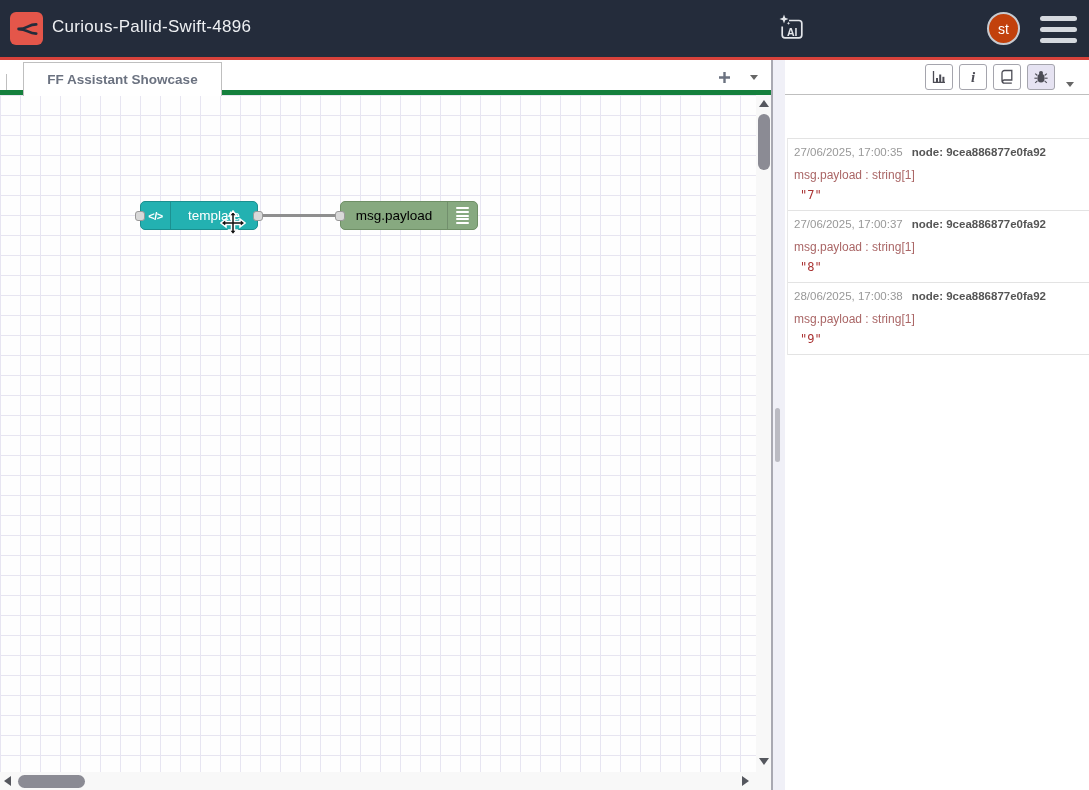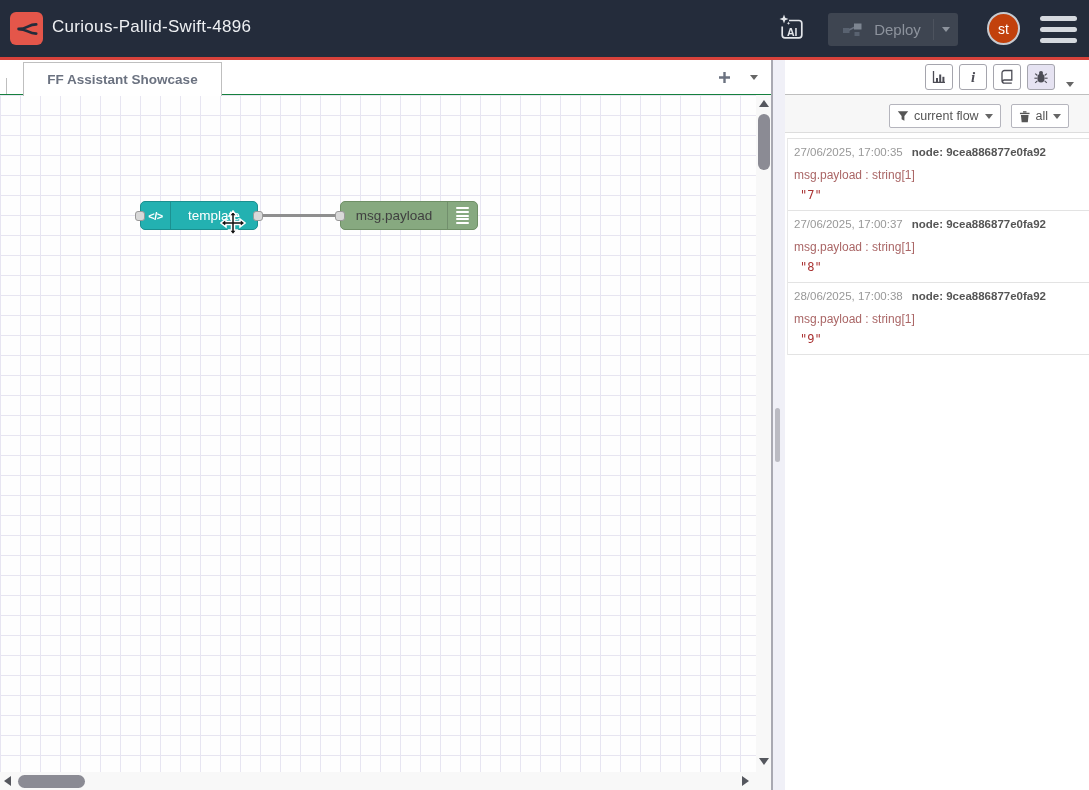--- a/index.html
+++ b/index.html
@@ -34,21 +34,21 @@
   .caret-down.light { border-top-color:#8d939d; }
   .tri { width:0; height:0; position:absolute; }
   .tri-up    { border-left:5px solid transparent; border-right:5px solid transparent; border-bottom:7px solid #55575e; }
   .tri-down  { border-left:5px solid transparent; border-right:5px solid transparent; border-top:7px solid #55575e; }
   .tri-left  { border-top:5px solid transparent; border-bottom:5px solid transparent; border-right:7px solid #55575e; }
   .tri-right { border-top:5px solid transparent; border-bottom:5px solid transparent; border-left:7px solid #55575e; }
 
   
   .workspace { position:absolute; left:0; top:60px; width:771px; height:730px; background:#fff; }
   .tabbar { position:absolute; left:0; top:0; width:771px; height:35px; background:#fff;
-            border-bottom:1px solid #15803d; }
+            border-bottom:5px solid #15803d; }
   .tab-edge { position:absolute; left:6px; bottom:0; width:1px; height:16px; background:#bfbfbf; }
   .flow-tab { position:absolute; left:23px; top:2px; width:199px; height:34px; background:#fff;
               border:1px solid #bfbfbf; border-bottom:none; z-index:2;
               display:flex; align-items:center; justify-content:center;
               color:#6b7280; font-weight:bold; font-size:13.5px; cursor:pointer; }
   .tab-plus { position:absolute; left:712px; top:7px; width:24px; height:21px; cursor:pointer;
               display:flex; align-items:center; justify-content:center; }
   .tab-caret { position:absolute; left:745px; top:9px; width:18px; height:16px; cursor:pointer;
                display:flex; align-items:center; justify-content:center; }
 
@@ -60,21 +60,21 @@
   .wire { position:absolute; left:258px; top:119px; width:88px; height:3px; background:#8f8f8f; border-radius:2px; }
 
   .node { position:absolute; height:29px; border-radius:5px; display:flex; align-items:center; cursor:pointer; }
   .node-template { left:140px; top:106px; width:118px; background:#23b1b1; border:1px solid #1b8f8f; }
   .node-template .node-iconbox { width:30px; height:100%; border-right:1px solid rgba(0,0,0,.18);
         display:flex; align-items:center; justify-content:center;
         color:#fff; font-weight:bold; font-size:11px; letter-spacing:-.5px; }
   .node-template .node-label { flex:1; text-align:center; color:#fff; font-size:13.5px; }
 
   .node-debug { left:340px; top:106px; width:138px; background:#87a980; border:1px solid #6f8f66; }
-  .node-debug .node-label { flex:1; text-align:center; color:#404040; font-size:13.5px; }
+  .node-debug .node-label { flex:1; text-align:center; color:#000000; font-size:13.5px; }
   .node-debug .node-iconbox { width:30px; height:100%; border-left:1px solid rgba(0,0,0,.15);
         display:flex; flex-direction:column; align-items:center; justify-content:center; gap:1.6px; }
   .node-debug .iconbar { width:13px; height:2px; background:#fff; border-radius:1px; }
 
   .port { position:absolute; width:10px; height:10px; background:#d9d9d9;
           border:1px solid #999; border-radius:3px; top:9px; cursor:pointer; }
   .port-in  { left:-6px; }
   .port-out { right:-6px; }
 
   .debug-toggle { position:absolute; left:135px; top:2px; width:28px; height:24px;
@@ -144,33 +144,20 @@
 
   <div class="ai-btn">
     <svg width="32" height="32" viewBox="0 0 32 32">
       <path d="M13 7.5 H23 a2.8 2.8 0 0 1 2.8 2.8 V22 a2.8 2.8 0 0 1 -2.8 2.8 H9 a2.8 2.8 0 0 1 -2.8 -2.8 V13.5" fill="none" stroke="#e3e6ea" stroke-width="1.7"></path>
       <path d="M8 1.5 L9.2 4.8 L12.5 6 L9.2 7.2 L8 10.5 L6.8 7.2 L3.5 6 L6.8 4.8 Z" fill="#e3e6ea"></path>
       <path d="M12.5 8.5 L13 9.8 L14.3 10.3 L13 10.8 L12.5 12.1 L12 10.8 L10.7 10.3 L12 9.8 Z" fill="#e3e6ea"></path>
       <text x="16.2" y="22.5" text-anchor="middle" font-size="10.5" font-weight="bold" font-family="Liberation Sans, sans-serif" fill="#e3e6ea">AI</text>
     </svg>
   </div>
 
-  <div class="deploy-btn">
-    <svg class="deploy-icon" width="19" height="15" viewBox="0 0 19 15">
-      <path d="M5 8.5 L13 4.5" stroke="#6a7280" stroke-width="1.5"></path>
-      <rect x="0" y="6" width="6.5" height="5" fill="#596270"></rect>
-      <rect x="11" y="1.5" width="7.5" height="6" fill="#7d8591"></rect>
-      <rect x="11.5" y="10" width="5" height="4" fill="#596270"></rect>
-    </svg>
-    <span class="deploy-label">Deploy</span>
-    <span class="deploy-divider"></span>
-    <span class="deploy-caret">
-        <span class="caret-down light"></span>
-      </span>
-  </div>
 
   <div class="avatar">
     <span>st</span>
   </div>
 
   <div class="hamburger">
     <div class="bar b1"></div>
     <div class="bar b2"></div>
     <div class="bar b3"></div>
   </div>
@@ -270,38 +257,20 @@
             <path d="M3.4 10.9 L1.2 12.8"></path>
           <path d="M10.6 5.5 L12.8 3.6"></path>
             <path d="M10.8 8.2 H13.6"></path>
             <path d="M10.6 10.9 L12.8 12.8"></path>
         </g>
       </svg>
     </div>
     <div class="sb-caret"><span class="caret-down"></span></div>
   </div>
 
-  <div class="sb-toolbar">
-    <div class="tb-btn tb-filter">
-      <svg width="12" height="12" viewBox="0 0 12 12">
-        <path d="M0.8 1.2 H11.2 L7.4 6 V10.8 L4.6 9.2 V6 Z" fill="#555"></path>
-      </svg>
-      <span>current flow</span>
-      <span class="caret-down" style="margin-left:auto;"></span>
-    </div>
-    <div class="tb-btn tb-clear">
-      <svg width="12" height="13" viewBox="0 0 12 13">
-        <rect x="1" y="2.6" width="10" height="1.4" fill="#555"></rect>
-        <rect x="4.2" y="1" width="3.6" height="1.4" fill="#555"></rect>
-        <path d="M2 5 H10 L9.2 12.4 H2.8 Z" fill="#555"></path>
-      </svg>
-      <span>all</span>
-      <span class="caret-down" style="margin-left:auto;"></span>
-    </div>
-  </div>
 
   <div class="msg-list">
     <div class="msg">
       <div class="msg-meta">
         <span class="msg-time">27/06/2025, 17:00:35</span><span class="msg-node">node: 9cea886877e0fa92</span>
       </div>
       <div class="msg-prop">msg.payload : string[1]</div>
       <div class="msg-value">"7"</div>
     </div>
     <div class="msg">

